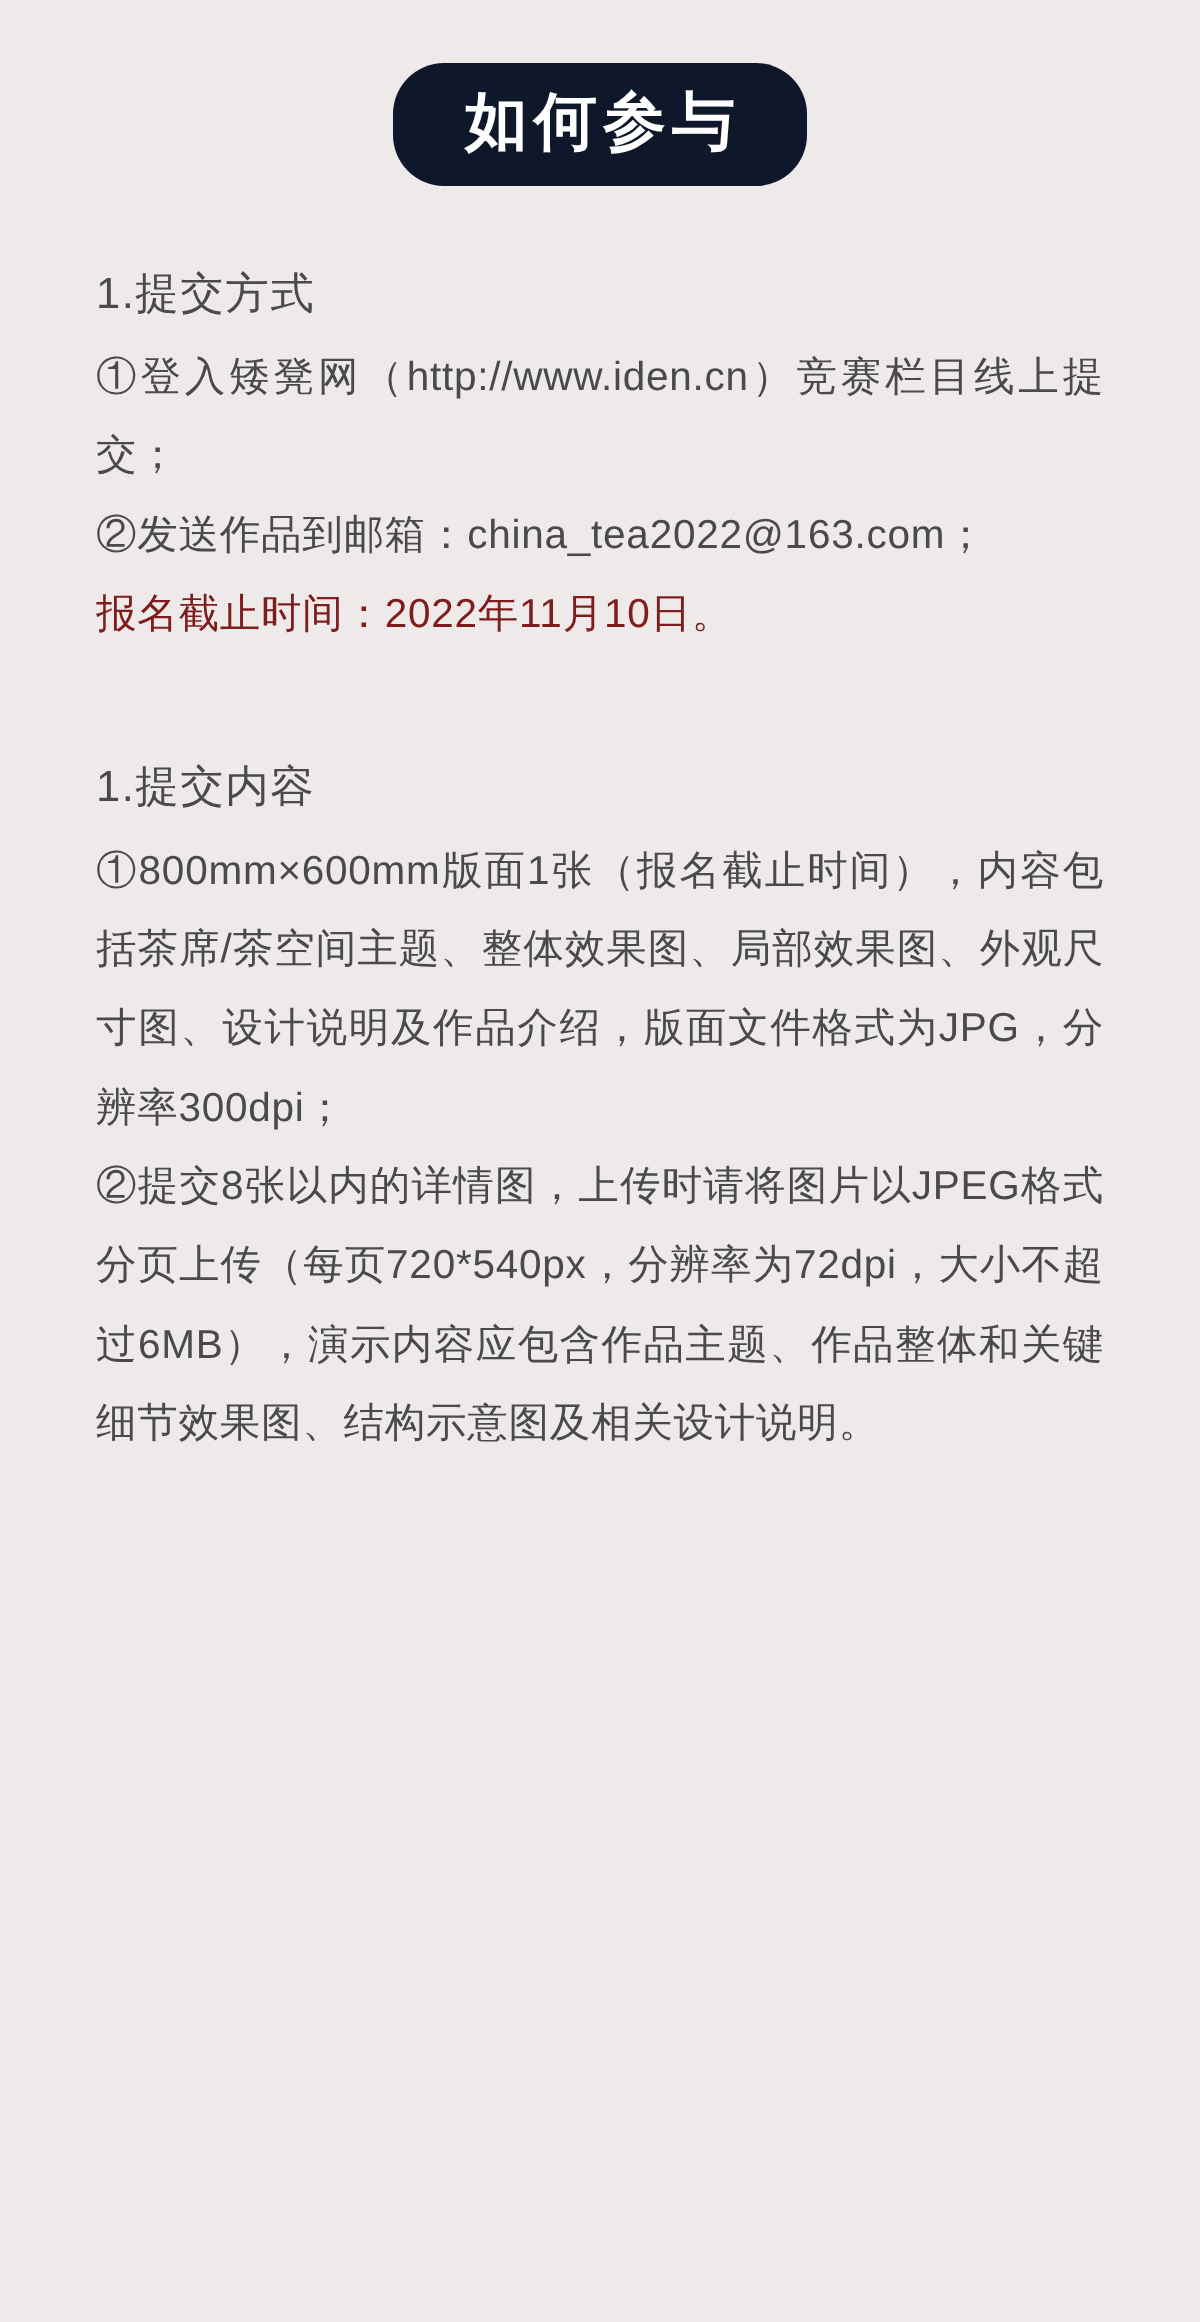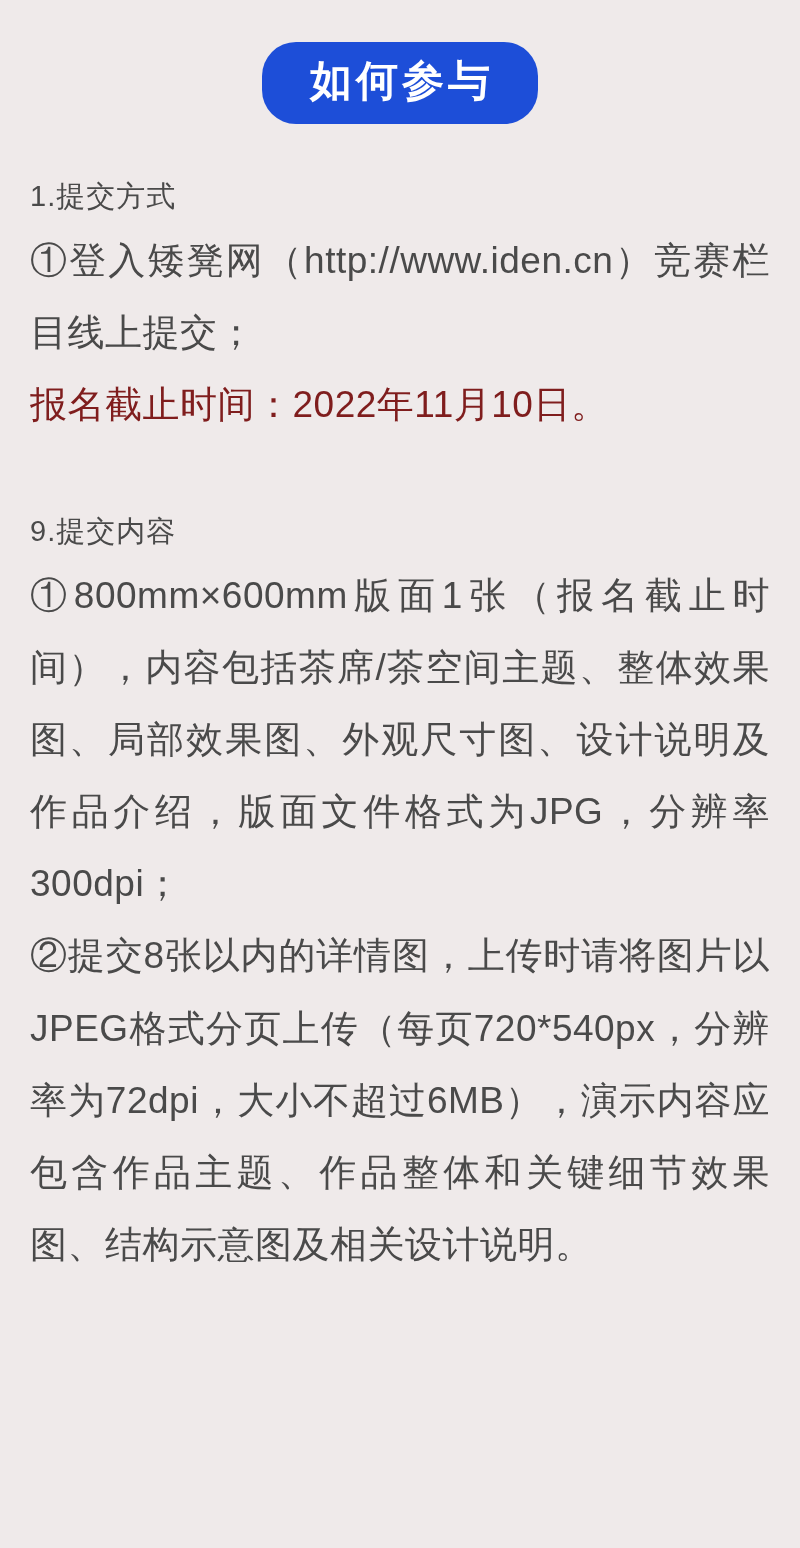--- a/index.html
+++ b/index.html
@@ -19,46 +19,46 @@
     height: 1548px;
     background: #efeaea;
     box-sizing: border-box;
   }
   .title-wrap {
     display: flex;
     justify-content: center;
     padding-top: 42px;
   }
   .title-pill {
-    background: #1d4ed8;
+    background: #0f172a;
     color: #ffffff;
     font-size: 42px;
     font-weight: bold;
     letter-spacing: 4px;
     border-radius: 34px;
     padding: 16px 44px 20px 48px;
     line-height: 1.1;
     font-family: "Liberation Sans", sans-serif;
   }
   .content {
-    padding: 0 30px;
+    padding: 0 64px;
     margin-top: 44px;
   }
   .section {
     margin-bottom: 0;
   }
   .section-heading {
     font-size: 29px;
     color: #4a4a4a;
     line-height: 1.95;
     letter-spacing: 1px;
     font-family: "Liberation Sans", sans-serif;
   }
   .para {
-    font-size: 37px;
+    font-size: 27px;
     color: #4a4a4a;
     line-height: 1.95;
     letter-spacing: 0.5px;
     text-align: justify;
     font-family: "Liberation Sans", sans-serif;
   }
   .para.strongtail {
     color: #7f1d1d;
   }
   .gap {
@@ -72,25 +72,26 @@
 
   <div class="title-wrap">
     <div class="title-pill">如何参与</div>
   </div>
 
   <div class="content">
 
     <div class="section">
       <div class="section-heading">1.提交方式</div>
       <div class="para">①登入矮凳网（http://www.iden.cn）竞赛栏目线上提交；</div>
+      <div class="para">②发送作品到邮箱：china_tea2022@163.com；</div>
       <div class="para strongtail">报名截止时间：2022年11月10日。</div>
     </div>
 
     <div class="gap"></div>
 
     <div class="section">
-      <div class="section-heading">9.提交内容</div>
+      <div class="section-heading">1.提交内容</div>
       <div class="para">①800mm×600mm版面1张（报名截止时间），内容包括茶席/茶空间主题、整体效果图、局部效果图、外观尺寸图、设计说明及作品介绍，版面文件格式为JPG，分辨率300dpi；</div>
       <div class="para">②提交8张以内的详情图，上传时请将图片以JPEG格式分页上传（每页720*540px，分辨率为72dpi，大小不超过6MB），演示内容应包含作品主题、作品整体和关键细节效果图、结构示意图及相关设计说明。</div>
     </div>
 
   </div>
 </div>
 
 </body></html>

